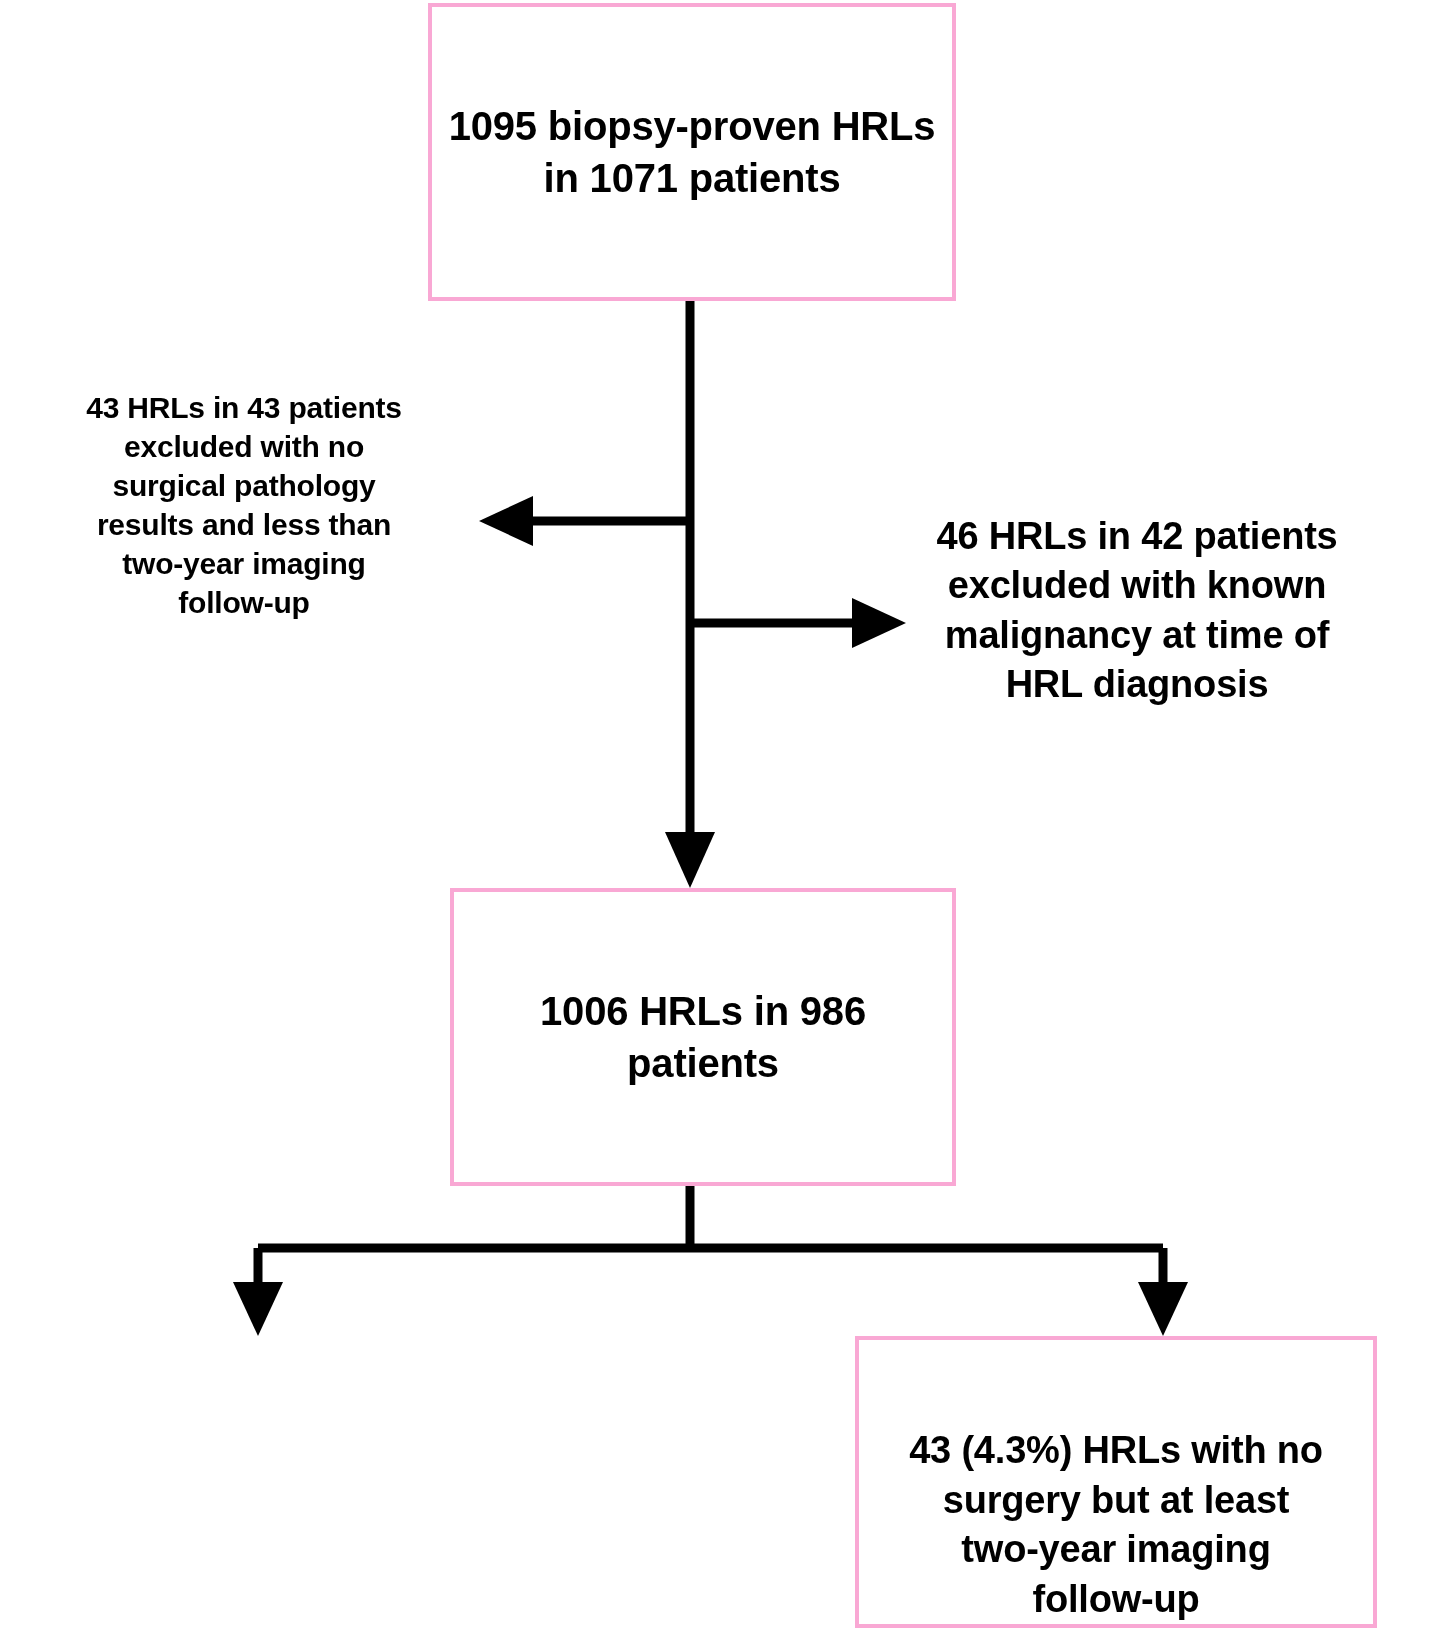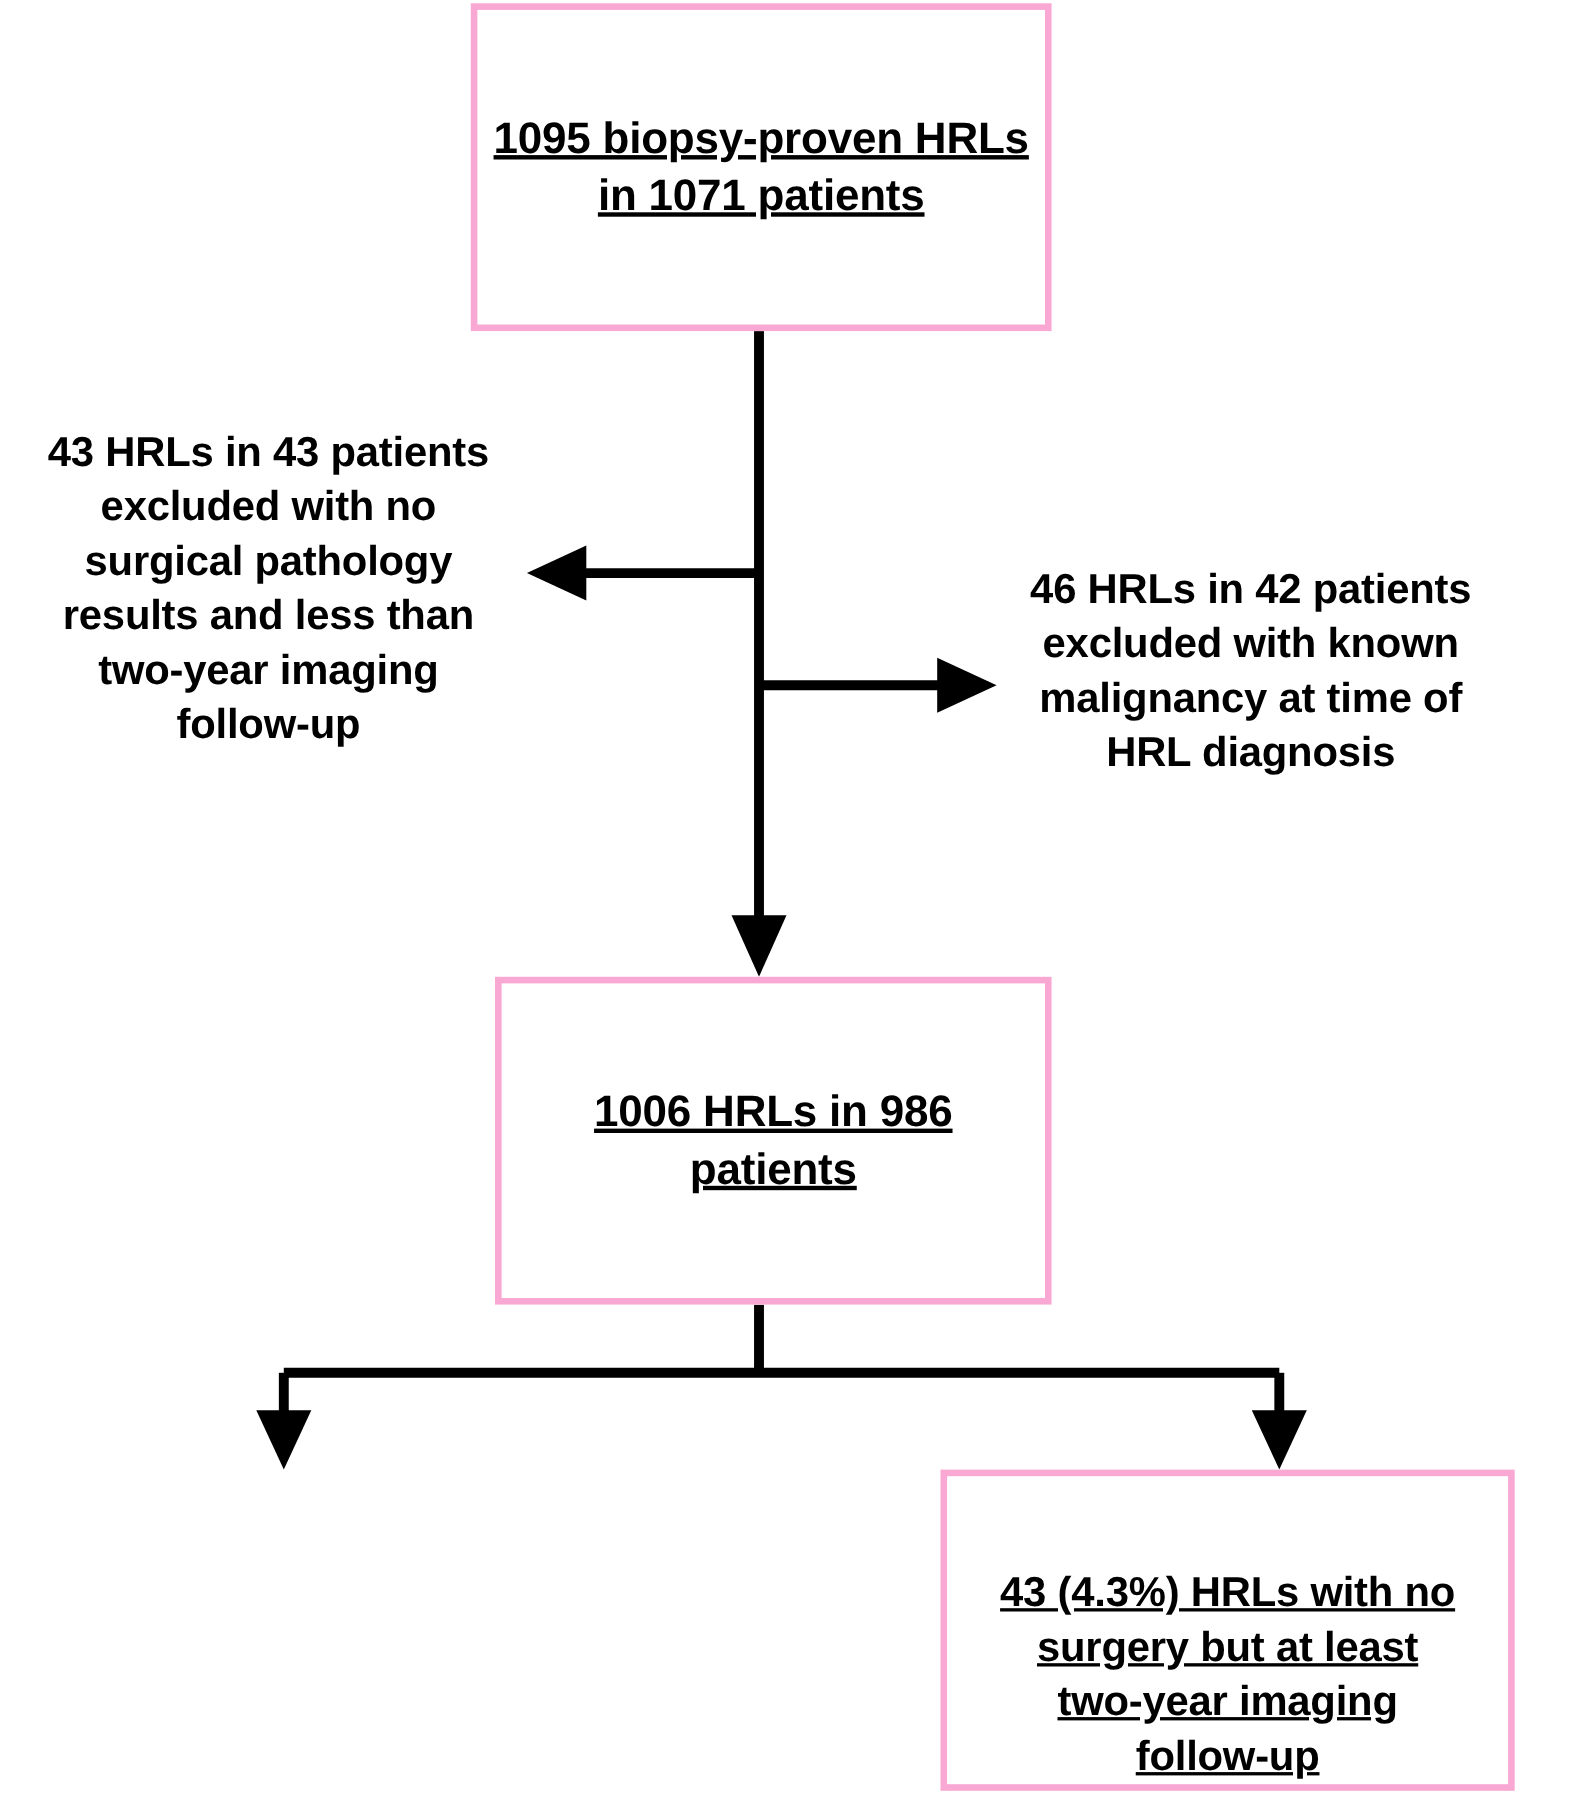--- a/index.html
+++ b/index.html
@@ -13,27 +13,26 @@
   #flowchart-root {
     position: relative;
     width: 1440px;
     height: 1635px;
     background: #ffffff;
     overflow: hidden;
   }
   .node-box {
     position: absolute;
     box-sizing: border-box;
-    border: 6px solid #f9a8d4;
+    border: 4px solid #f9a8d4;
     background: #ffffff;
     display: flex;
     align-items: center;
     justify-content: center;
     text-align: center;
-    text-decoration: underline;
   }
   .node-text {
     font-weight: bold;
     color: #000000;
     line-height: 1.30;
     letter-spacing: -0.2px;
     white-space: pre-line;
   }
   .free-text {
     position: absolute;
@@ -48,21 +47,21 @@
   #box-top     { left: 428px;  top: 3px;    width: 528px; height: 298px; }
   #box-top .node-text     { font-size: 40px; }
   #box-middle  { left: 450px;  top: 888px;  width: 506px; height: 298px; text-align: center; }
   #box-middle .node-text  { font-size: 40px; }
   #box-bottom-left  { left: 2px;   top: 1336px; width: 548px; height: 292px; }
   #box-bottom-left .node-text { font-size: 38px; }
   #box-bottom-right { left: 855px; top: 1336px; width: 522px; height: 292px; align-items: flex-end; }
   #box-bottom-right .node-text { font-size: 38px; }
 
   
-  #label-excluded-left  { left: 14px;  top: 388px;  width: 460px; font-size: 38px; }
+  #label-excluded-left  { left: 14px;  top: 388px;  width: 460px; font-size: 30px; }
   #label-excluded-right { left: 912px; top: 512px;  width: 450px; font-size: 38px; }
 
   #connector-layer {
     position: absolute;
     left: 0; top: 0;
     width: 1440px;
     height: 1635px;
     pointer-events: none;
   }
 </style>

